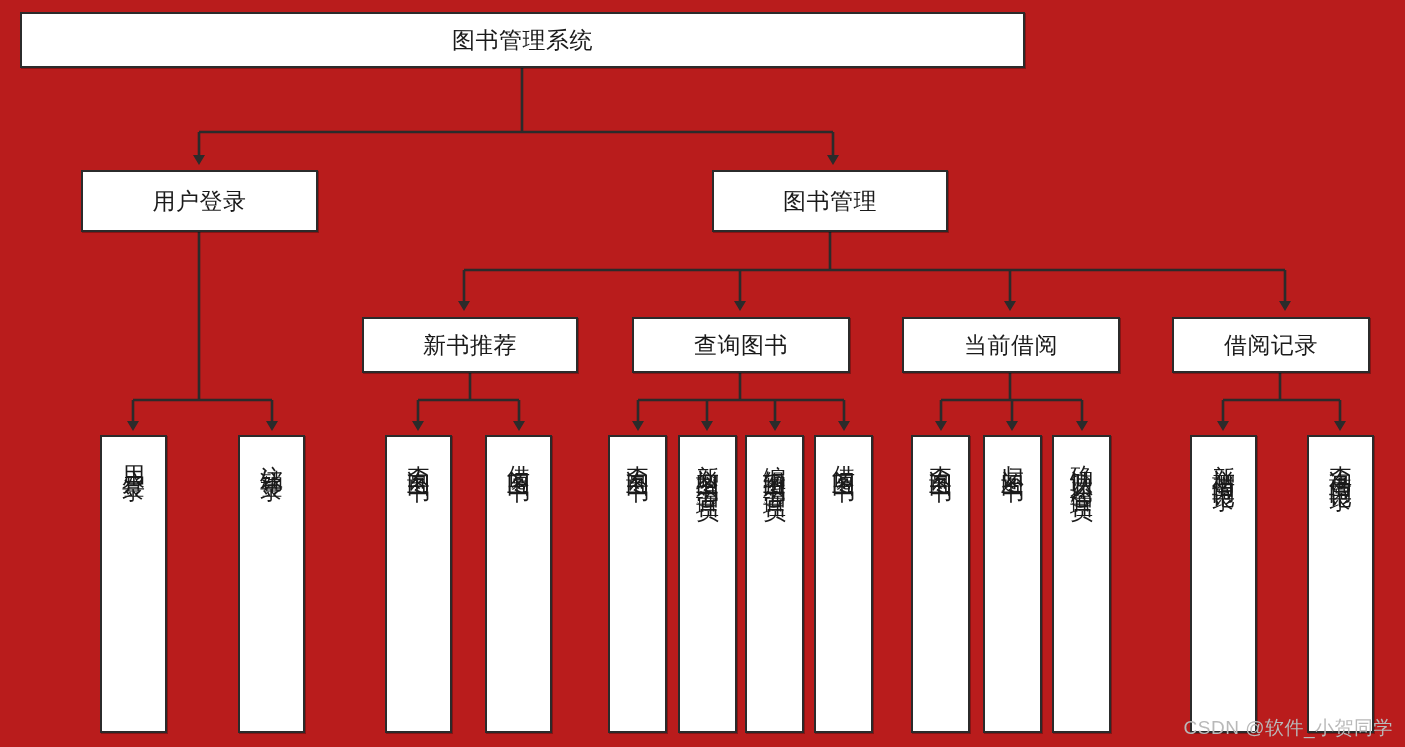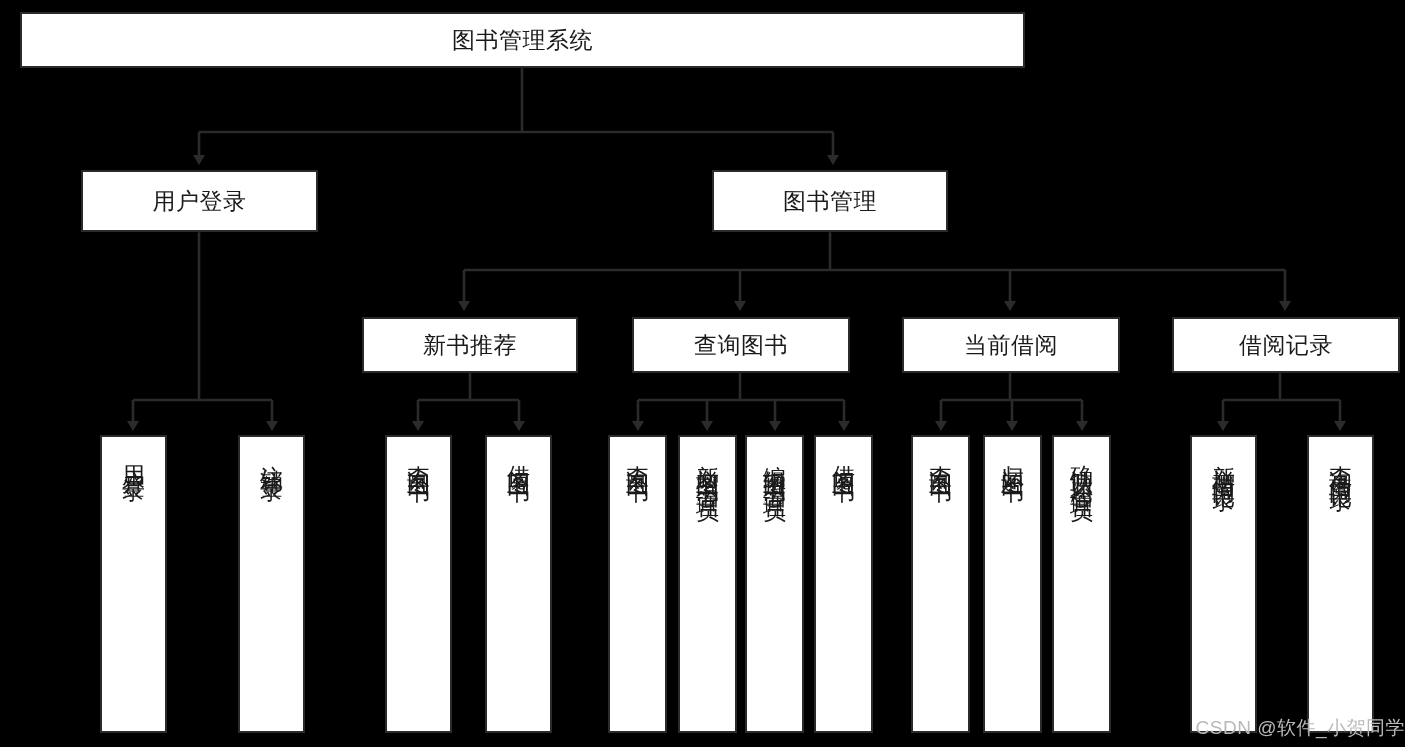--- a/index.html
+++ b/index.html
@@ -7,21 +7,21 @@
     padding: 0;
     background: #ffffff;
   }
   body {
     font-family: "Liberation Sans", "DejaVu Sans", sans-serif;
   }
   #canvas {
     position: relative;
     width: 1405px;
     height: 747px;
-    background: #000000;
+    background: #b91c1c;
     overflow: hidden;
   }
   #edges {
     position: absolute;
     left: 0;
     top: 0;
     width: 1405px;
     height: 747px;
     pointer-events: none;
   }
@@ -58,21 +58,21 @@
   .node.vert .lbl {
     writing-mode: vertical-rl;
     text-orientation: upright;
     font-size: 23px;
     letter-spacing: 5px;
     line-height: 1;
     white-space: nowrap;
   }
   .watermark {
     position: absolute;
-    right: 0;
+    right: 12px;
     bottom: 6px;
     font-size: 19px;
     color: #b9b9b9;
     letter-spacing: 0.5px;
     white-space: nowrap;
     font-family: "Liberation Sans", "DejaVu Sans", sans-serif;
   }
 </style>
 </head>
 <body>
@@ -142,21 +142,21 @@
 
   <div class="node horiz" style="left:712px; top:170px; width:236px; height:62px;">
     <span class="lbl">图书管理</span>
   </div>
   <div class="node horiz" style="left:632px; top:317px; width:218px; height:56px;">
     <span class="lbl">查询图书</span>
   </div>
   <div class="node horiz" style="left:902px; top:317px; width:218px; height:56px;">
     <span class="lbl">当前借阅</span>
   </div>
-  <div class="node horiz" style="left:1172px; top:317px; width:228px; height:56px;">
+  <div class="node horiz" style="left:1172px; top:317px; width:198px; height:56px;">
     <span class="lbl">借阅记录</span>
   </div>
 
   <div class="node vert" style="left:100px; top:435px; width:67px; height:298px;">
     <span class="lbl">用户登录</span>
   </div>
   <div class="node vert" style="left:238px; top:435px; width:67px; height:298px;">
     <span class="lbl">注销登录</span>
   </div>
 

